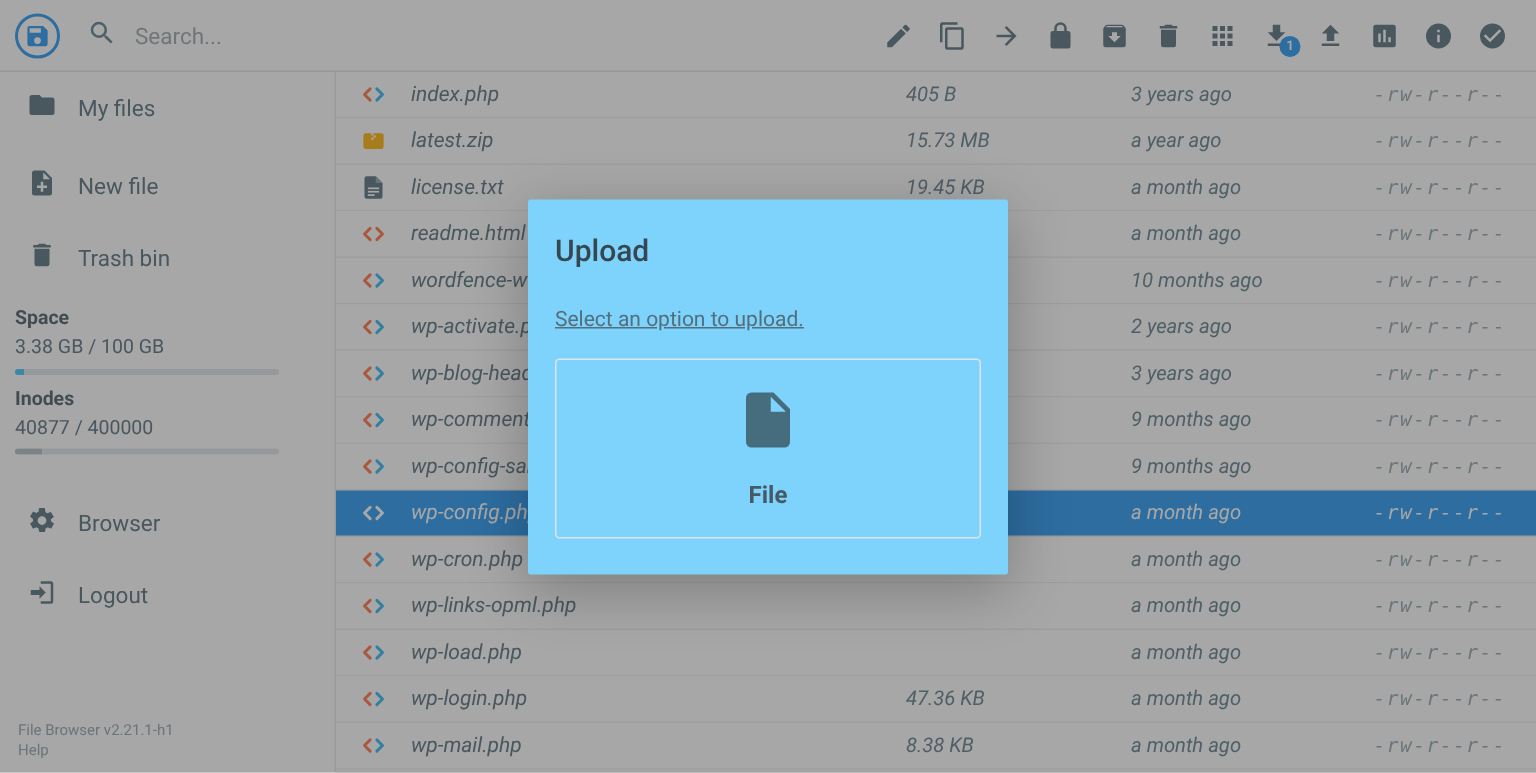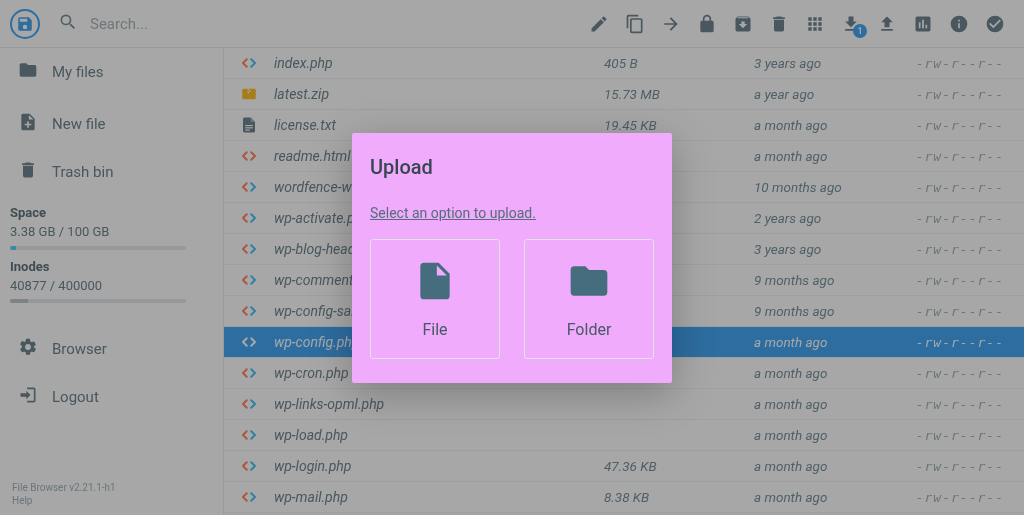--- a/index.html
+++ b/index.html
@@ -40,24 +40,24 @@
   .row .size, .row .time { color: #607d8b; font-size: 13.5px; }
   .row .perm { color: #90a4ae; font-size: 13px; letter-spacing: 1px; text-align: right; font-family: ui-monospace, monospace; }
   .row.selected { background: #2196f3; }
   .row.selected .name, .row.selected .size, .row.selected .time, .row.selected .perm { color: #fff; }
   .row.selected .icon svg path { stroke: #fff !important; }
 
   .code-icon path { fill: none; stroke-width: 2.6; stroke-linecap: round; stroke-linejoin: round; }
 
   
   .overlay { position: absolute; inset: 0; background: rgba(60,60,60,0.45); display: flex; align-items: center; justify-content: center; }
-  .modal { width: 320px; background: #f0abfc; border-radius: 2px; box-shadow: 0 10px 40px rgba(0,0,0,0.25); padding: 22px 18px 24px 18px; }
+  .modal { width: 320px; background: #7dd3fc; border-radius: 2px; box-shadow: 0 10px 40px rgba(0,0,0,0.25); padding: 22px 18px 24px 18px; }
   .modal h2 { font-size: 20px; font-weight: 500; color: #37474f; margin-bottom: 26px; }
   .modal p { font-size: 14px; color: #546e7a; margin-bottom: 18px; text-decoration: underline; }
-  .cards { display: flex; gap: 24px; }
+  .cards { display: flex; gap: 24px; font-weight: bold; }
   .card { flex: 1; border: 1px solid #e0e4e7; border-radius: 3px; height: 120px; display: flex; flex-direction: column; align-items: center; justify-content: center; gap: 14px; cursor: pointer; }
   .card svg { width: 44px; height: 44px; fill: #456d7e; }
   .card .lbl { color: #455a64; font-size: 16px; }
 </style>
 </head>
 <body>
 
 <div class="topbar">
   <div class="logo">
     <svg viewBox="0 0 24 24">
@@ -383,21 +383,15 @@
   <div class="modal">
     <h2>Upload</h2>
     <p>Select an option to upload.</p>
     <div class="cards">
       <div class="card">
         <span><svg viewBox="0 0 24 24">
               <path d="M14 2H6a2 2 0 0 0-2 2v16a2 2 0 0 0 2 2h12a2 2 0 0 0 2-2V8l-6-6zM13 9V3.5L18.5 9H13z"></path>
             </svg></span>
         <span class="lbl">File</span>
       </div>
-      <div class="card">
-        <span><svg viewBox="0 0 24 24">
-              <path d="M10 4H4a2 2 0 0 0-2 2v12a2 2 0 0 0 2 2h16a2 2 0 0 0 2-2V8a2 2 0 0 0-2-2h-8l-2-2z"></path>
-            </svg></span>
-        <span class="lbl">Folder</span>
-      </div>
     </div>
   </div>
 </div>
 
 </body></html>

